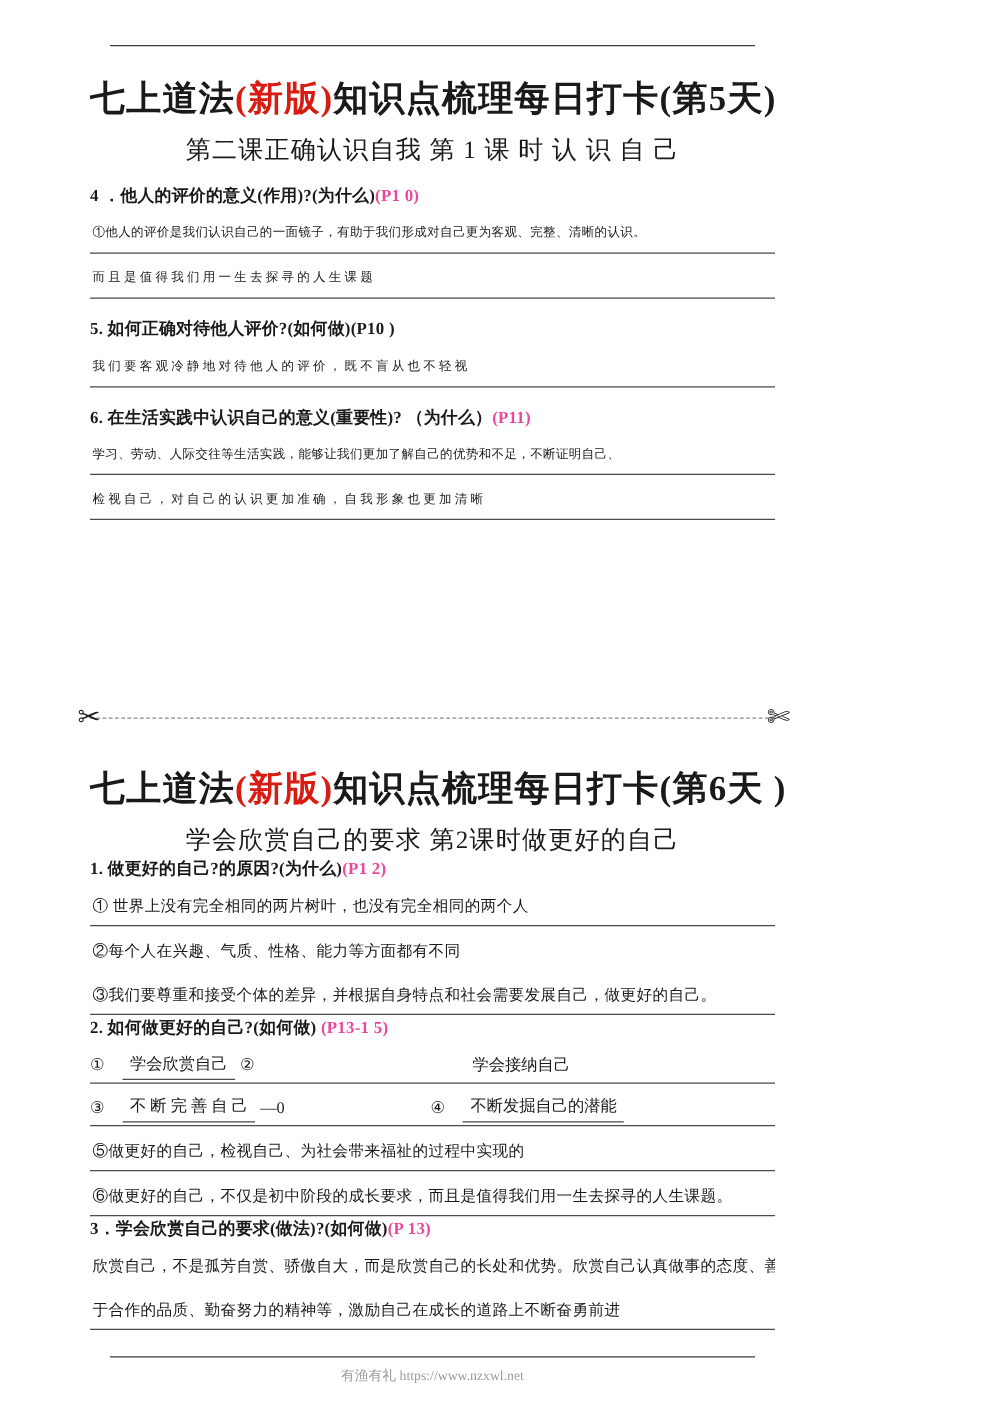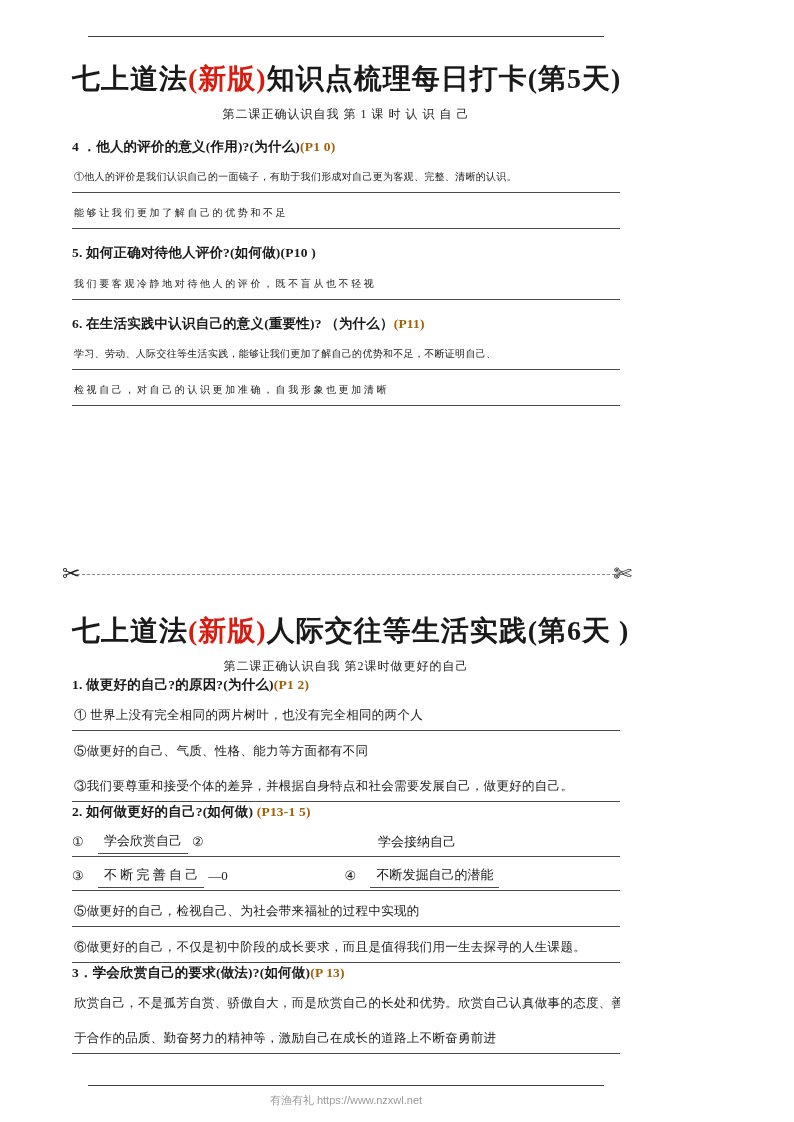--- a/index.html
+++ b/index.html
@@ -46,36 +46,36 @@
     font-weight: bold;
     font-size: 28px;
     letter-spacing: 1px;
     white-space: nowrap;
   }
   .doc-title .red {
     color: #d71d12;
   }
   .subtitle {
     text-align: center;
-    font-size: 12px;
+    font-size: 20px;
     letter-spacing: 1px;
     margin-top: 8px;
     font-family: "Liberation Serif", serif;
   }
 
   
   .q-head {
     font-size: 13.5px;
     font-weight: bold;
     margin: 0;
     letter-spacing: 0.2px;
     line-height: 1.5;
   }
   .q-head .red {
-    color: #a16207;
+    color: #ec4899;
   }
 
   
   .ans {
     font-size: 10px;
     line-height: 26px;
     border-bottom: 1px solid #4a4a4a;
     margin: 7px 0 0 0;
     padding: 0 2px 2px 2px;
     min-height: 22px;
@@ -167,21 +167,21 @@
   }
 
   .footer {
     position: absolute;
     left: 0;
     right: 0;
     bottom: 14px;
     text-align: center;
     font-size: 11px;
     color: #9b9b9b;
-    font-family: Liberation Sans, sans-serif;
+    font-family: Liberation Serif, serif;
   }
 </style>
 </head>
 <body>
 
 <div class="page">
 
   <div class="top-rule"></div>
 
   <div class="block1">
@@ -190,21 +190,21 @@
       <span>七上道法</span><span class="red">(新版)</span><span>知识点梳理每日打卡(第5天)</span>
     </div>
 
     <div class="subtitle">第二课正确认识自我    第 1 课 时 认 识  自 己</div>
 
     <div class="qa">
       <div class="q-head">
         <span>4 ．他人的评价的意义(作用)?(为什么)</span><span class="red">(P1 0)</span>
       </div>
       <div class="ans">①他人的评价是我们认识自己的一面镜子，有助于我们形成对自己更为客观、完整、清晰的认识。</div>
-      <div class="ans wide">能够让我们更加了解自己的优势和不足</div>
+      <div class="ans wide">而且是值得我们用一生去探寻的人生课题</div>
     </div>
 
     <div class="qa">
       <div class="q-head">
         <span>5. 如何正确对待他人评价?(如何做)(P10 )</span><span class="red"></span>
       </div>
       <div class="ans wide">我们要客观冷静地对待他人的评价，既不盲从也不轻视</div>
     </div>
 
     <div class="qa">
@@ -219,31 +219,31 @@
 
   <div class="divider">
     <div class="cut-line"></div>
     <div class="scissor left">✂</div>
     <div class="scissor right">✄</div>
   </div>
 
   <div class="block2">
 
     <div class="doc-title">
-      <span>七上道法</span><span class="red">(新版)</span><span>人际交往等生活实践(第6</span><span>天 )</span>
-    </div>
-
-    <div class="subtitle">第二课正确认识自我    第2课时做更好的自己</div>
+      <span>七上道法</span><span class="red">(新版)</span><span>知识点梳理每日打卡(第6</span><span>天 )</span>
+    </div>
+
+    <div class="subtitle">学会欣赏自己的要求    第2课时做更好的自己</div>
 
     <div class="qa">
       <div class="q-head">
         <span>1.   做更好的自己?的原因?(为什么)</span><span class="red">(P1 2)</span>
       </div>
       <div class="ans small">① 世界上没有完全相同的两片树叶，也没有完全相同的两个人</div>
-      <div class="ans small noborder">⑤做更好的自己、气质、性格、能力等方面都有不同</div>
+      <div class="ans small noborder">②每个人在兴趣、气质、性格、能力等方面都有不同</div>
       <div class="ans small">③我们要尊重和接受个体的差异，并根据自身特点和社会需要发展自己，做更好的自己。</div>
     </div>
 
     <div class="qa">
       <div class="q-head">
         <span>2. 如何做更好的自己?(如何做)</span> <span class="red">(P13-1 5)</span>
       </div>
 
       <div class="blank-row">
         <span class="num">①</span>

